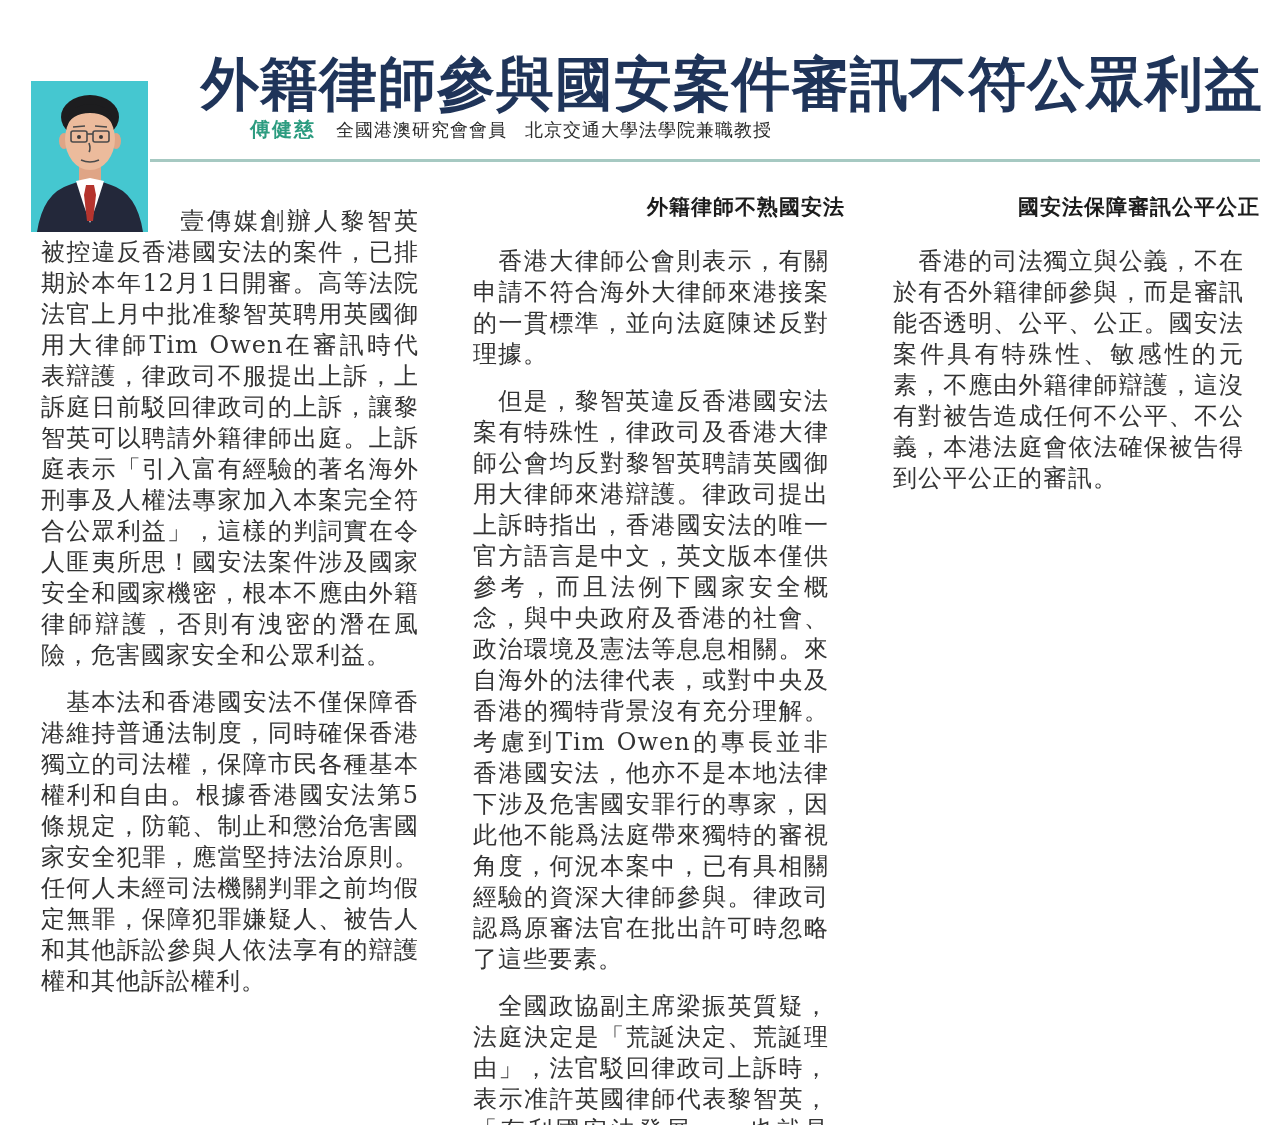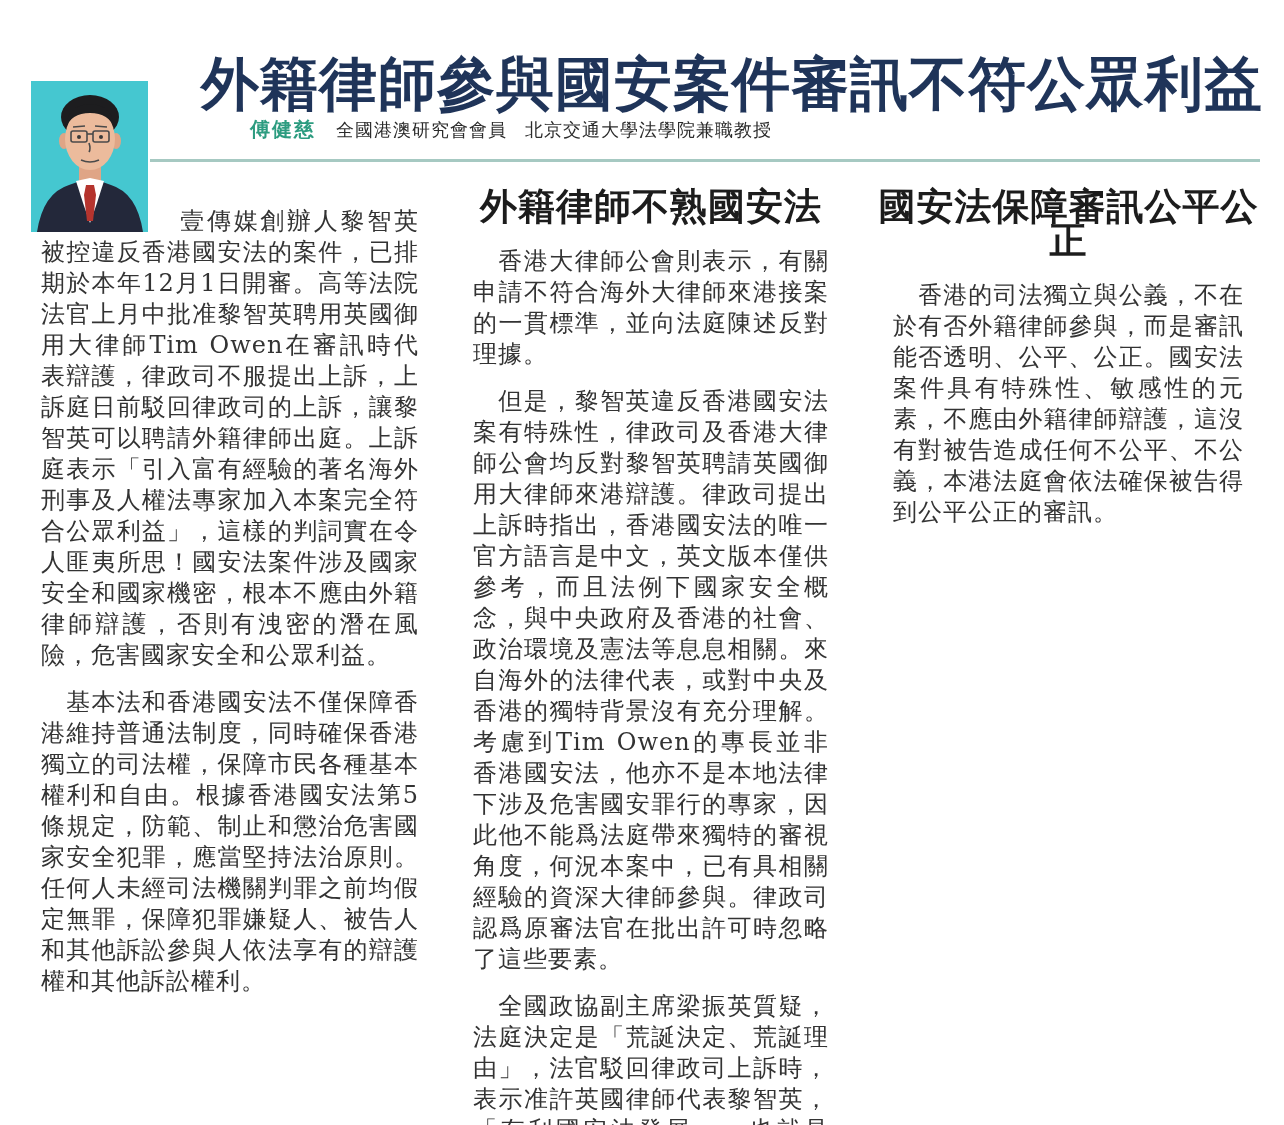--- a/index.html
+++ b/index.html
@@ -70,24 +70,24 @@
   }
   .col{display:block;}
   .col-1{width:410px;}
   .col-2{width:388px;margin-left:22px;}
   .col-3{width:383px;margin-left:32px;}
 
   .col-heading{
     margin:0 0 22px 0;
     font-family:"Liberation Sans",sans-serif;
     font-weight:800;
-    font-size:37px;
+    font-size:21px;
     line-height:34px;
     letter-spacing:1px;
-    text-align:center;
+    text-align:right;
     color:var(--heading_color,#1c1c1c);
   }
 
   .col p{
     margin:16px;
     font-family:"DejaVu Serif","Liberation Serif",serif;
     font-size:24px;
     line-height:31px;
     letter-spacing:1px;
     color:var(--body_color,#333333);

